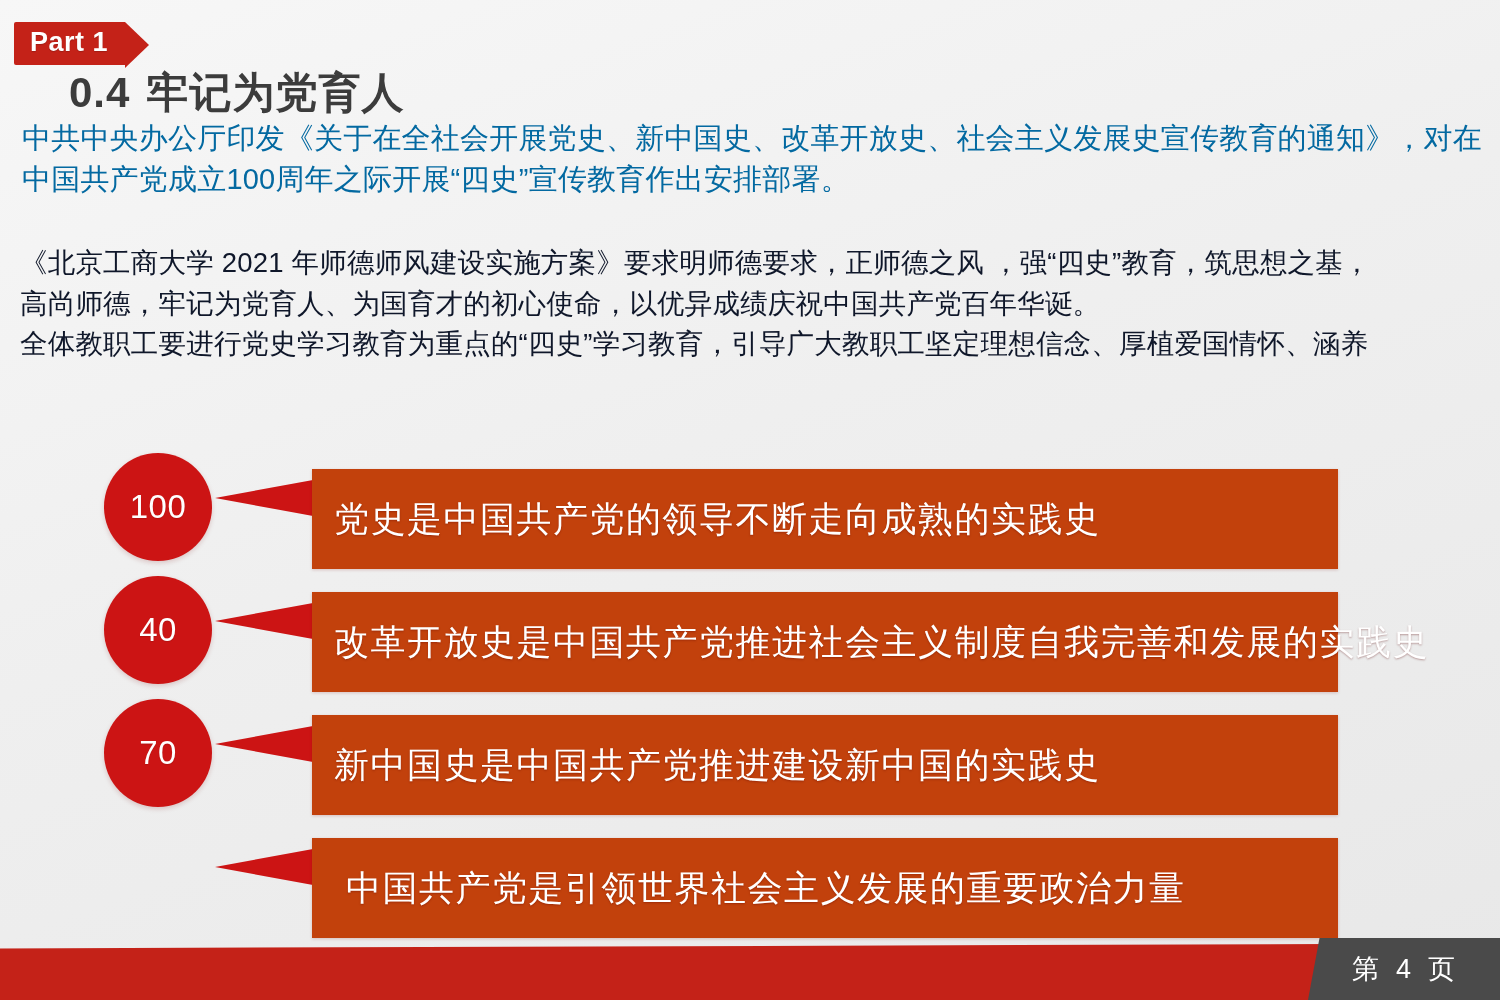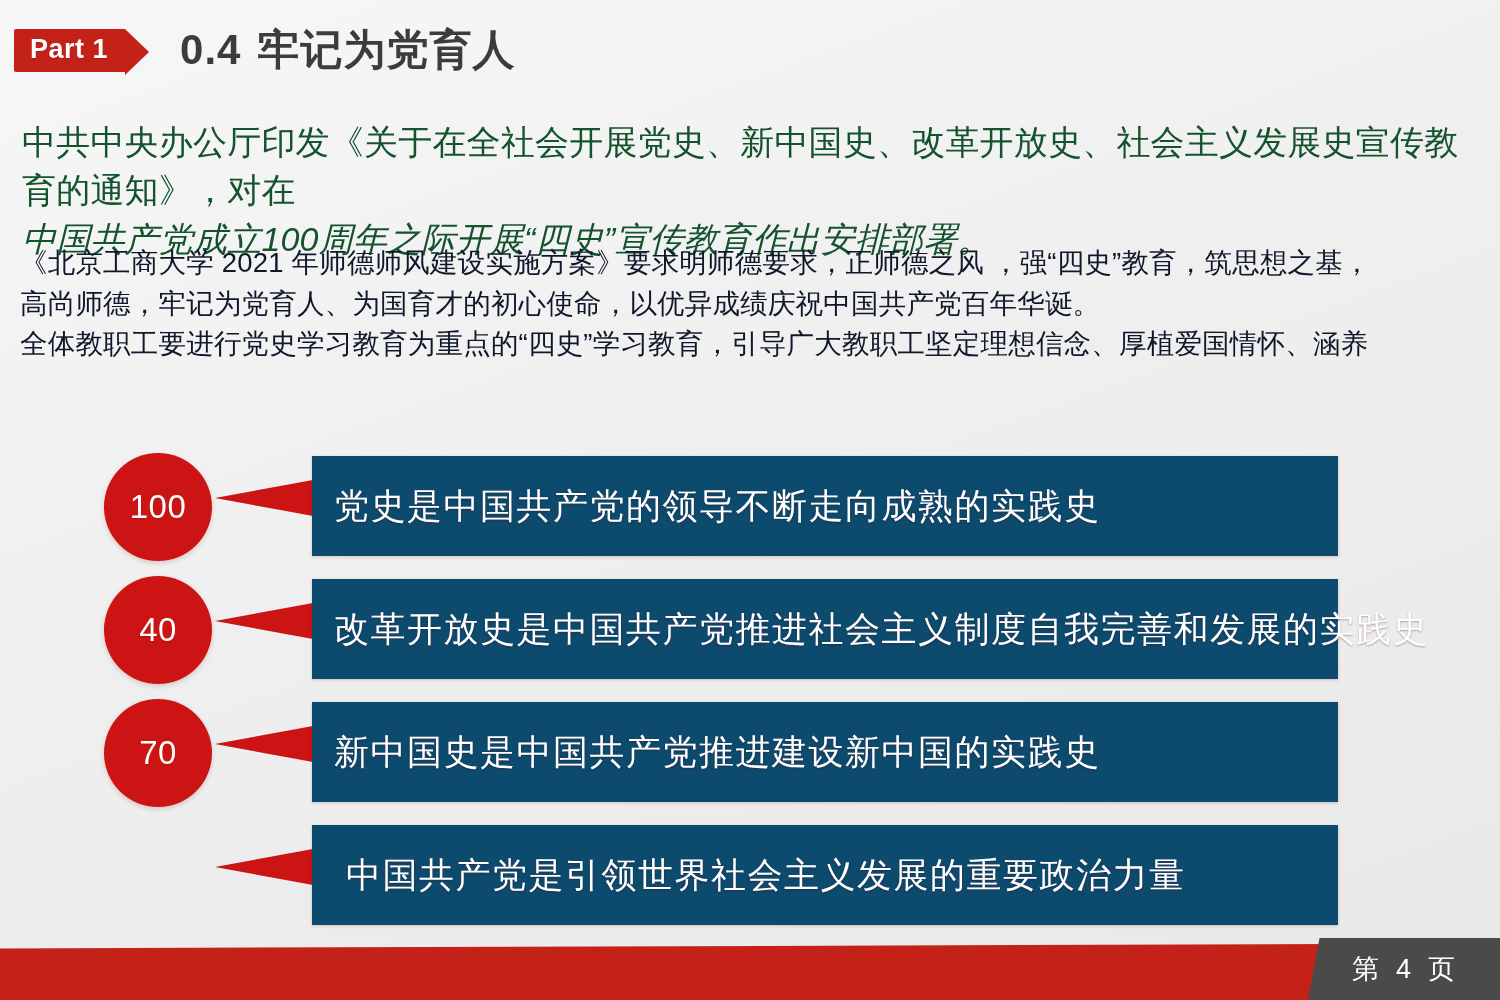--- a/index.html
+++ b/index.html
@@ -15,21 +15,22 @@
     background: linear-gradient(160deg, #f7f7f7 0%, #efefef 45%, #e8e8e8 100%);
     position: relative;
   }
 
   
   .slide-header {
     position: absolute;
     top: 22px;
     left: 14px;
     display: flex;
-    align-items: center;
+    align-items: flex-start;
+    flex-direction: column;
   }
 
   .part-badge {
     position: relative;
     background: #c42218;
     color: #ffffff;
     font-size: 27px;
     font-weight: 600;
     letter-spacing: 0.5px;
     padding: 7px 17px 9px 16px;
@@ -58,26 +59,26 @@
     white-space: nowrap;
   }
   .slide-title .tnum { margin-right: 16px; }
 
   
   .para-black {
     position: absolute;
     top: 118px;
     left: 22px;
     width: 1460px;
-    font-size: 34px;
+    font-size: 29px;
     line-height: 1.42;
-    color: #14532d;
+    color: #0369a1;
     letter-spacing: 0.2px;
   }
-  .para-black .l2 { display: block; font-style: italic; }
+  .para-black .l2 { display: block; }
 
   .para-red {
     position: absolute;
     top: 243px;
     left: 20px;
     width: 1470px;
     font-size: 27.5px;
     font-weight: 400;
     line-height: 1.48;
     color: #0f172a;
@@ -120,23 +121,23 @@
     font-size: 33px;
     font-weight: 400;
     letter-spacing: 0.5px;
     box-shadow: 0 2px 5px rgba(120,0,0,.18);
     text-shadow: 0 1px 1px rgba(0,0,0,.12);
   }
 
   .bar-body {
     position: absolute;
     left: 312px;
-    top: 0;
+    top: 13px;
     height: 100px;
-    background: #0c4a6e;
+    background: #c2410c;
     display: flex;
     align-items: center;
     box-shadow: 0 1px 3px rgba(120,0,0,.2);
   }
   .bar-row.r0 .bar-body { width: 1026px; }
   .bar-row.r1 .bar-body { width: 1026px; }
   .bar-row.r2 .bar-body { width: 1026px; }
   .bar-row.r3 .bar-body { width: 1026px; }
 
   

